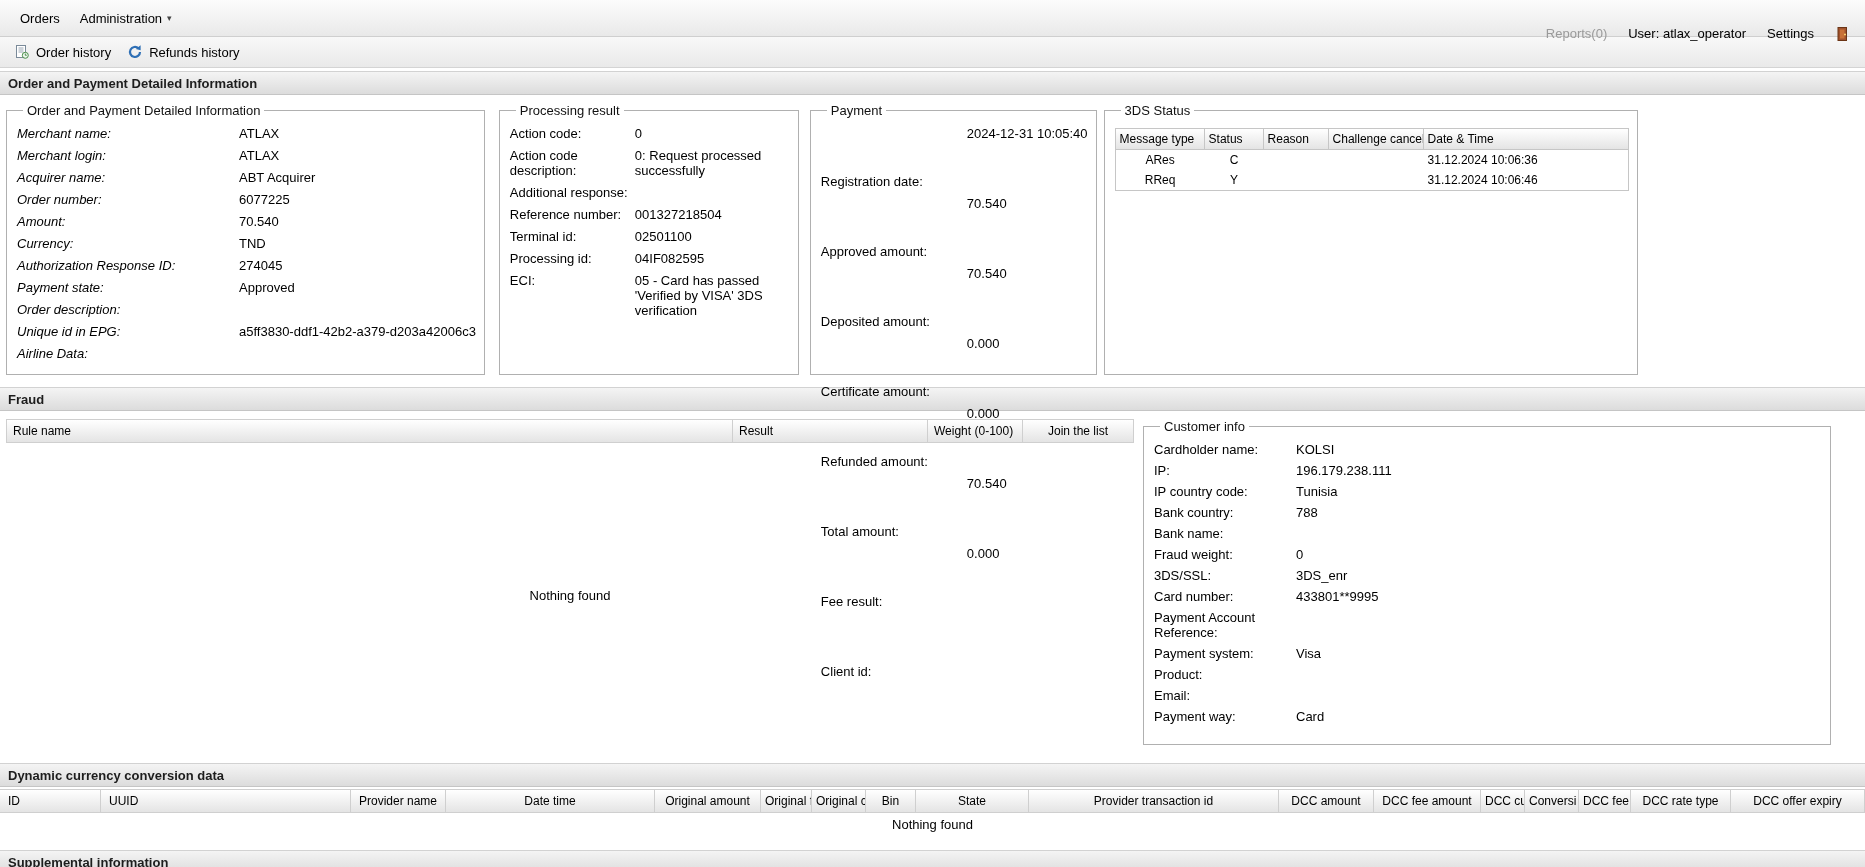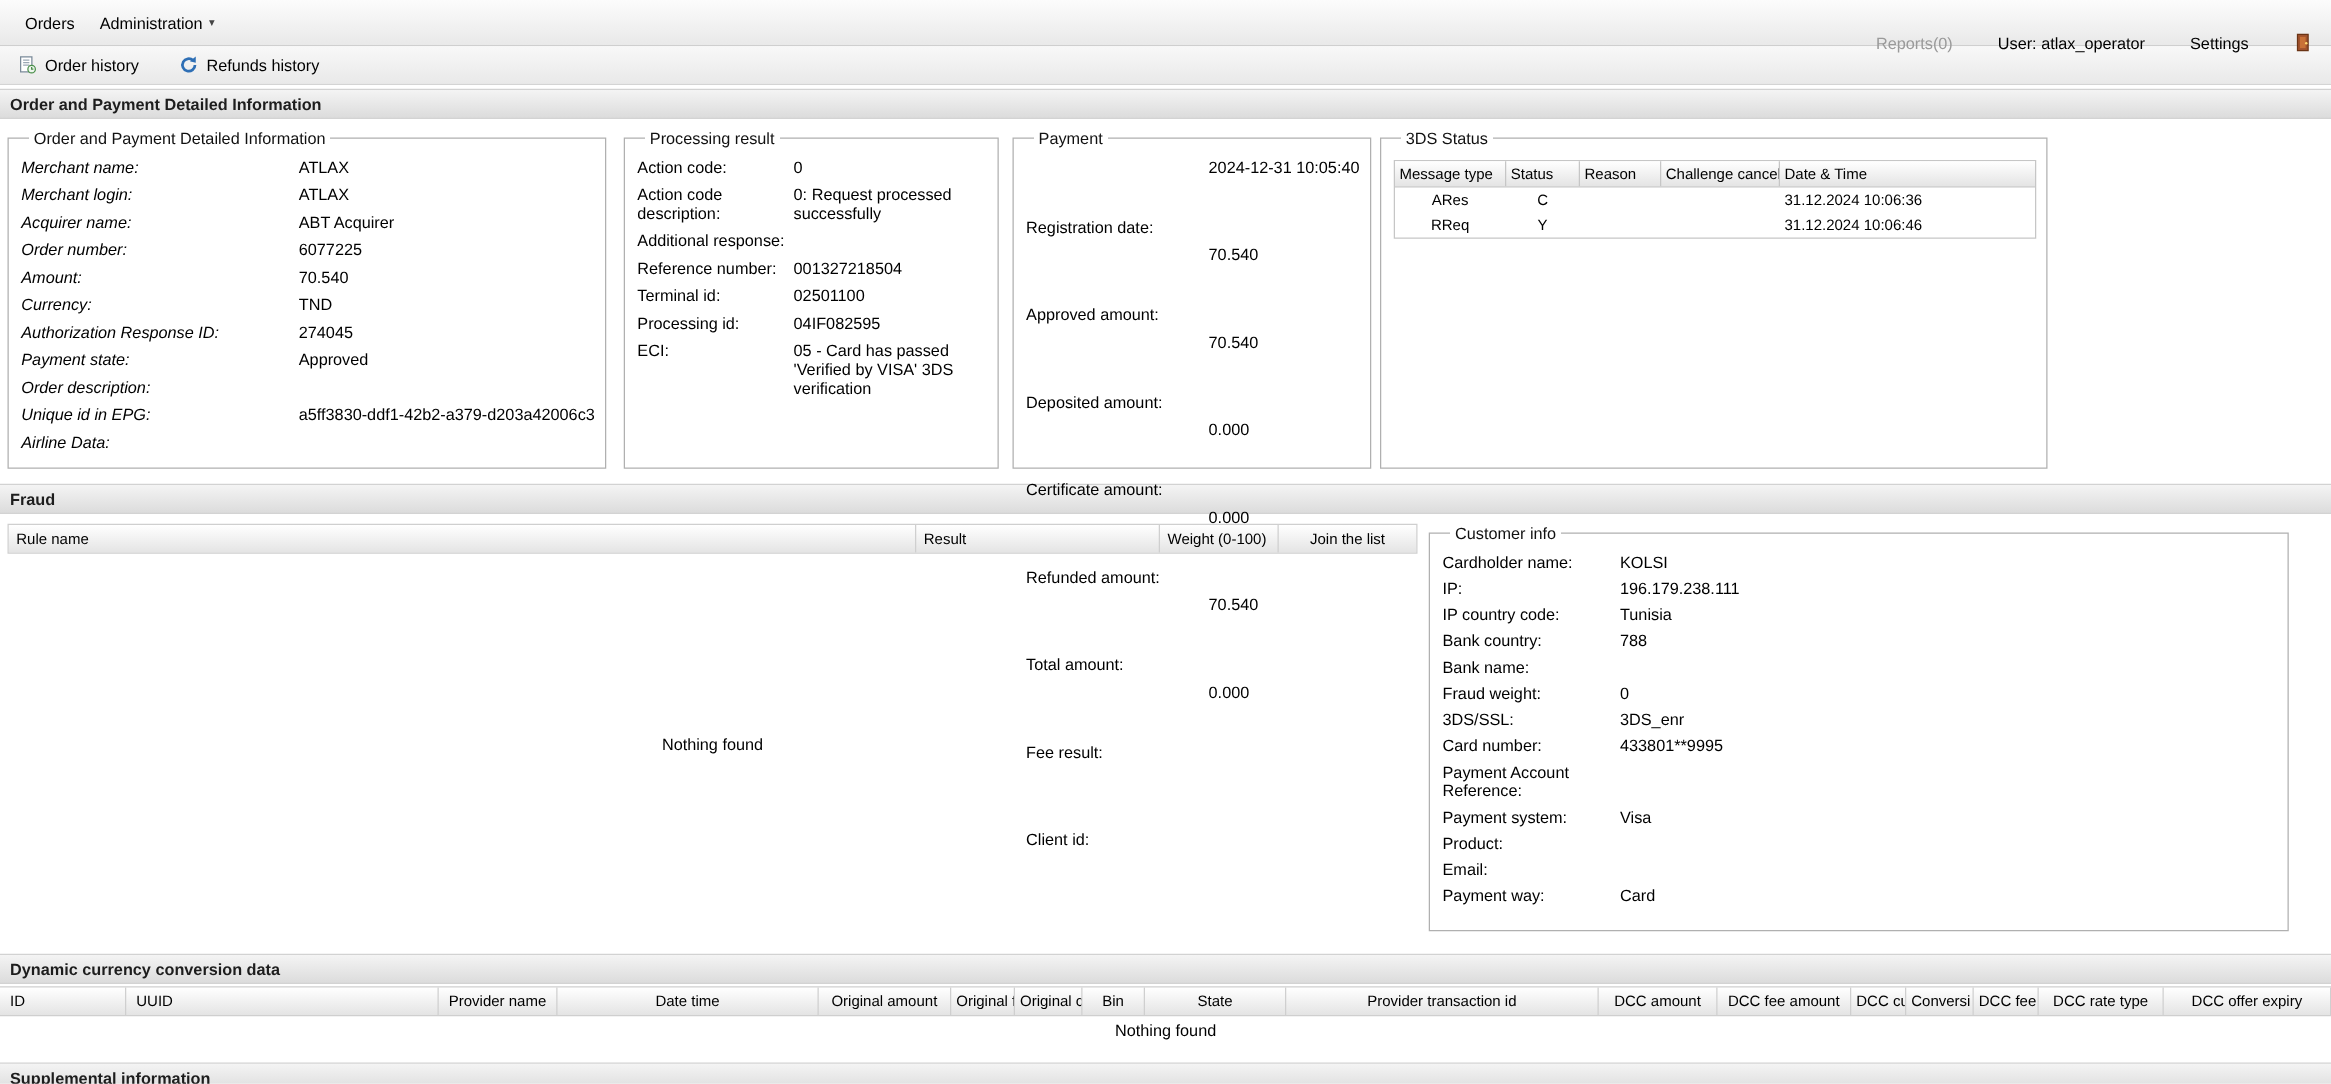--- a/index.html
+++ b/index.html
@@ -4,26 +4,26 @@
 <style>
   * { margin:0; padding:0; box-sizing:border-box; }
   html,body { width:1865px; height:867px; overflow:hidden; background:#fff;
     font-family:"Liberation Sans", sans-serif; font-size:13px; color:#000; }
 
   
   .menubar { height:37px; display:flex; align-items:center; padding:0 10px;
     background:linear-gradient(#fcfcfc,#e9e9e9); border-bottom:1px solid #cfcfcf; }
   .menu-item { display:flex; align-items:center; gap:5px; padding:5px 10px; cursor:default;text-align:right; }
   .caret { font-size:9px; color:#444; line-height:1; }
-  .menubar-right { margin-left:auto; display:flex; align-items:center; gap:36px; padding-right:4px;margin-top:32px; }
+  .menubar-right { margin-left:auto; display:flex; align-items:flex-start; gap:21px; padding-right:4px;margin-top:32px; }
   .reports { color:#9a9a9a; }
   .exit-icon svg { display:block; }
 
   
-  .toolbar { height:31px; display:flex; align-items:center; gap:16px; padding:0 6px;
+  .toolbar { height:31px; display:flex; align-items:center; gap:0; padding:0 6px;
     background:linear-gradient(#f8f8f8,#e9e9e9); border-bottom:1px solid #d4d4d4; }
   .tool-btn { display:flex; align-items:center; gap:6px; padding:3px 8px; cursor:default; }
   .ticon svg { display:block; }
 
   
   .section-header { height:24px; line-height:23px; font-weight:bold; color:#1d1d1d;
     background:linear-gradient(#f4f4f4,#dcdcdc); border-top:1px solid #d2d2d2;
     border-bottom:1px solid #c5c5c5; padding:0 8px; }
   .sh-details { margin-top:3px; }
   .sh-fraud { margin-top:4px; }

